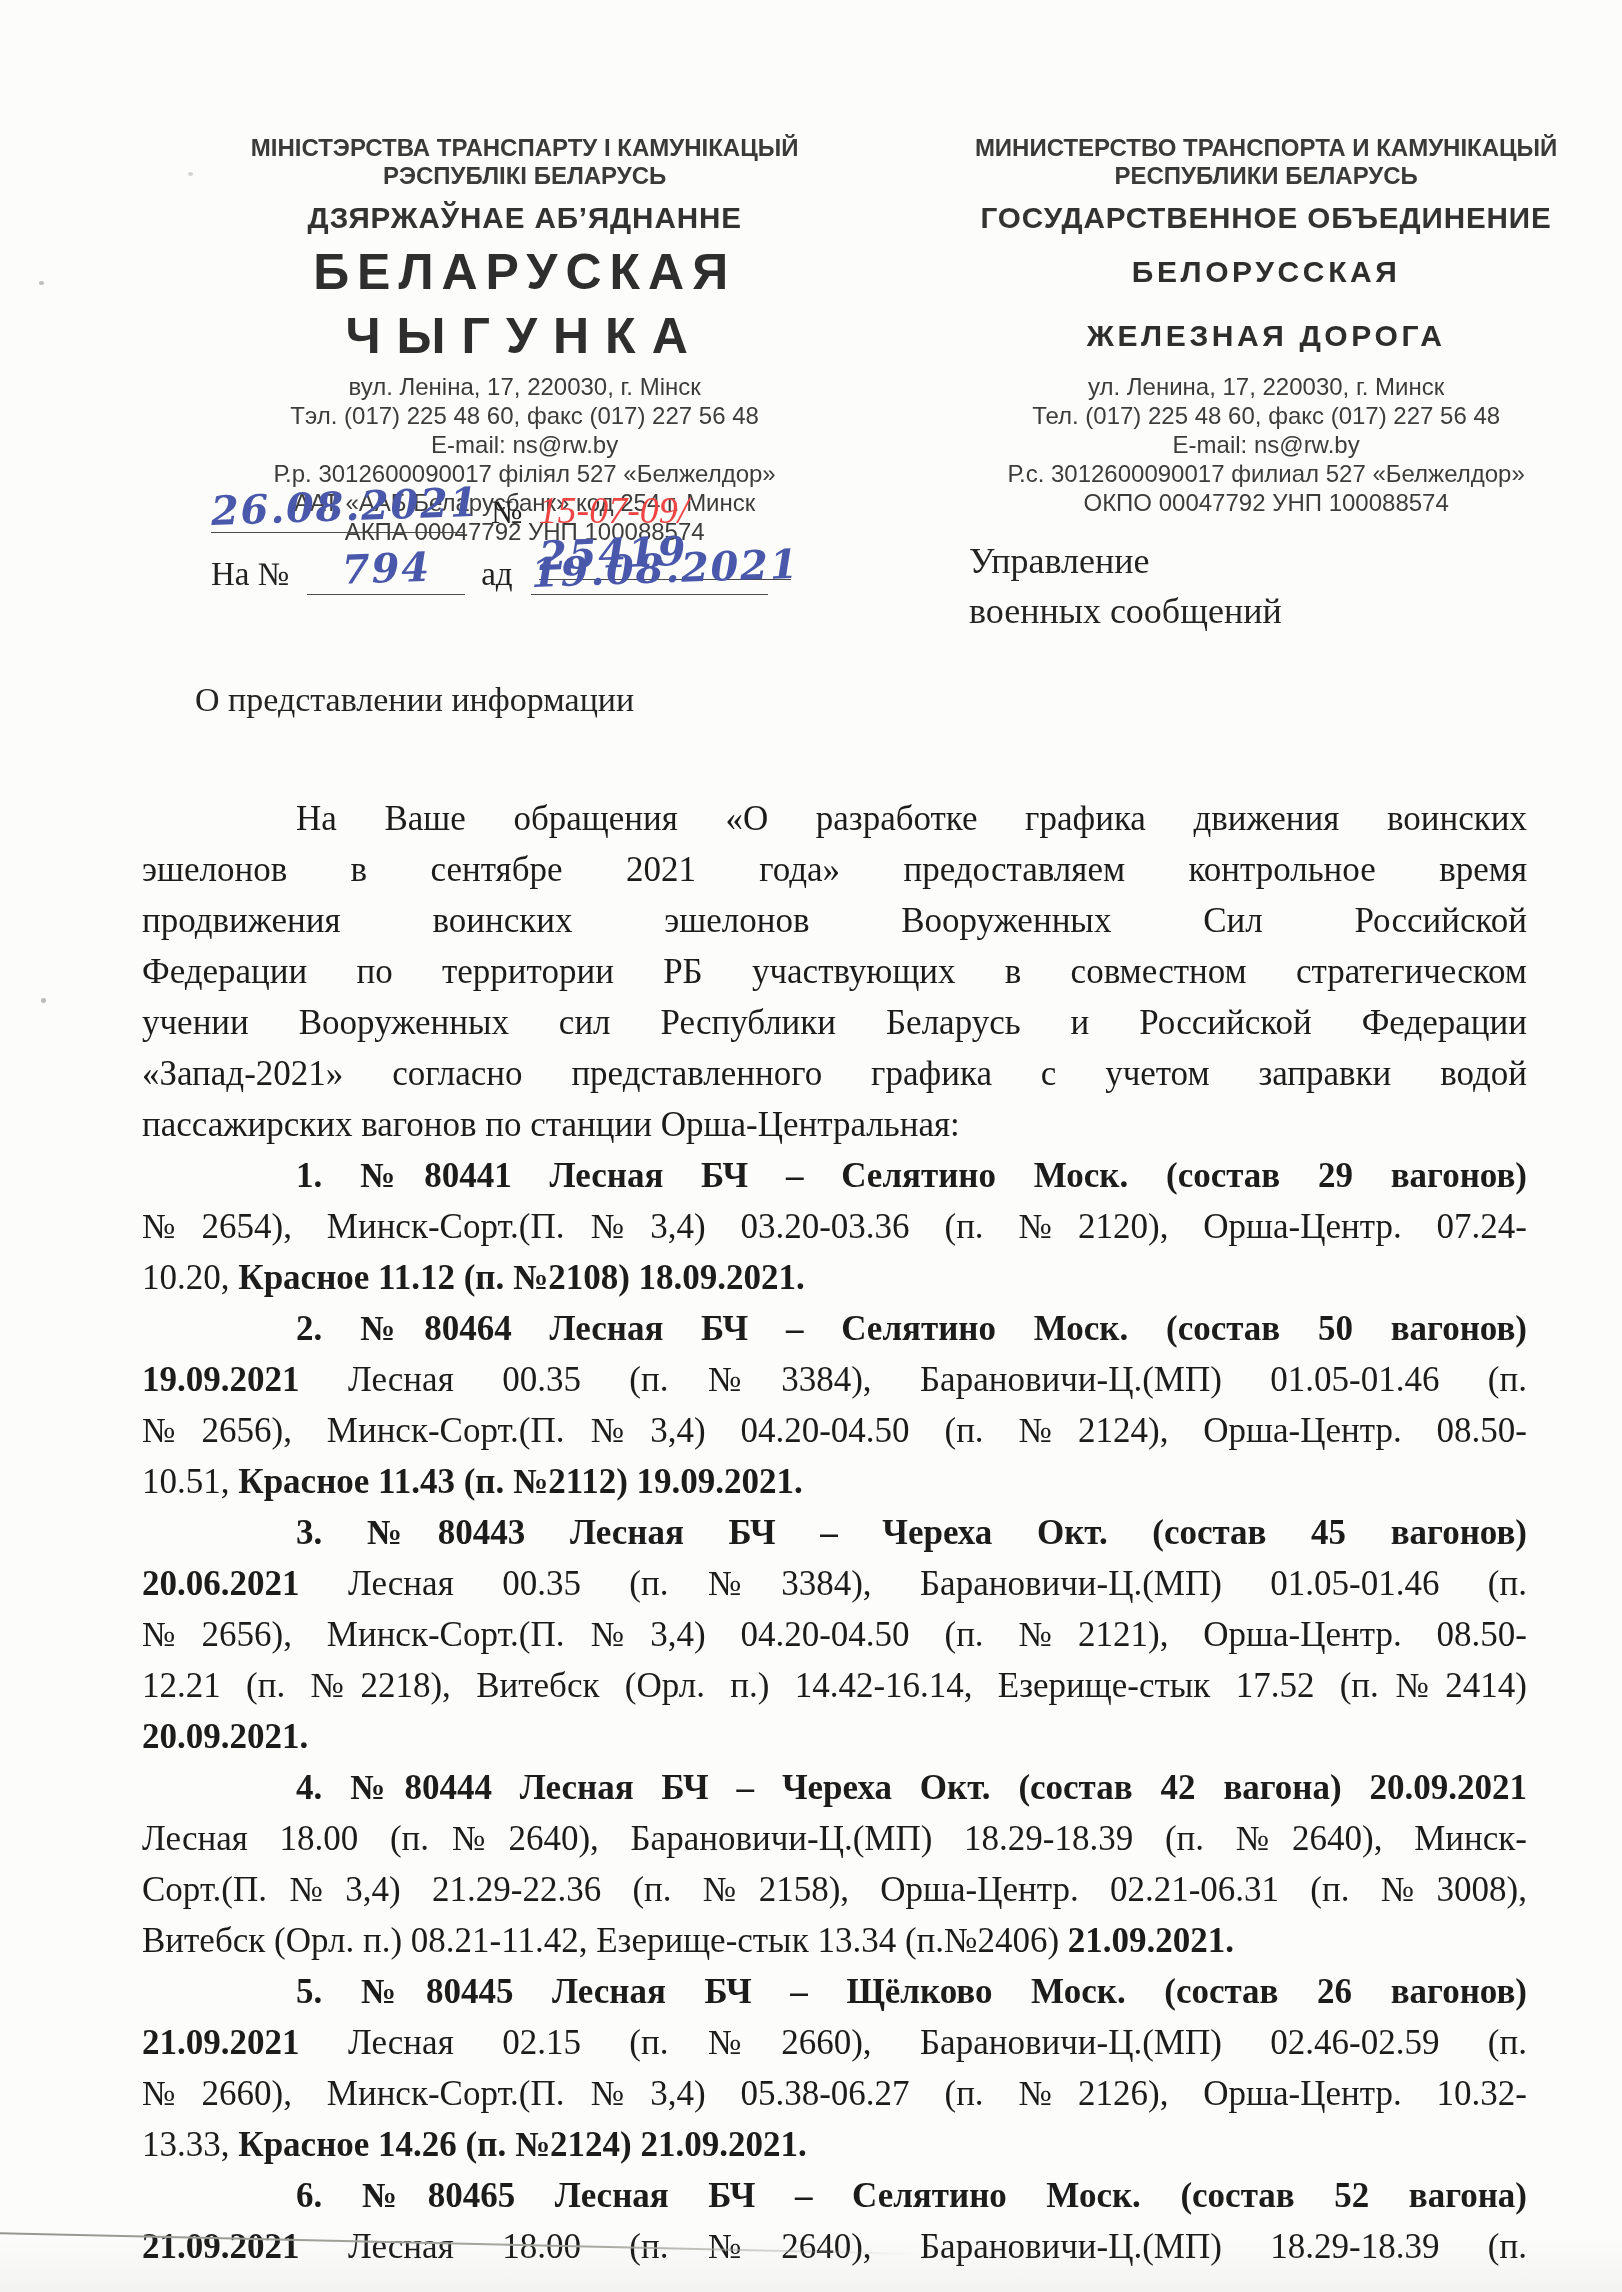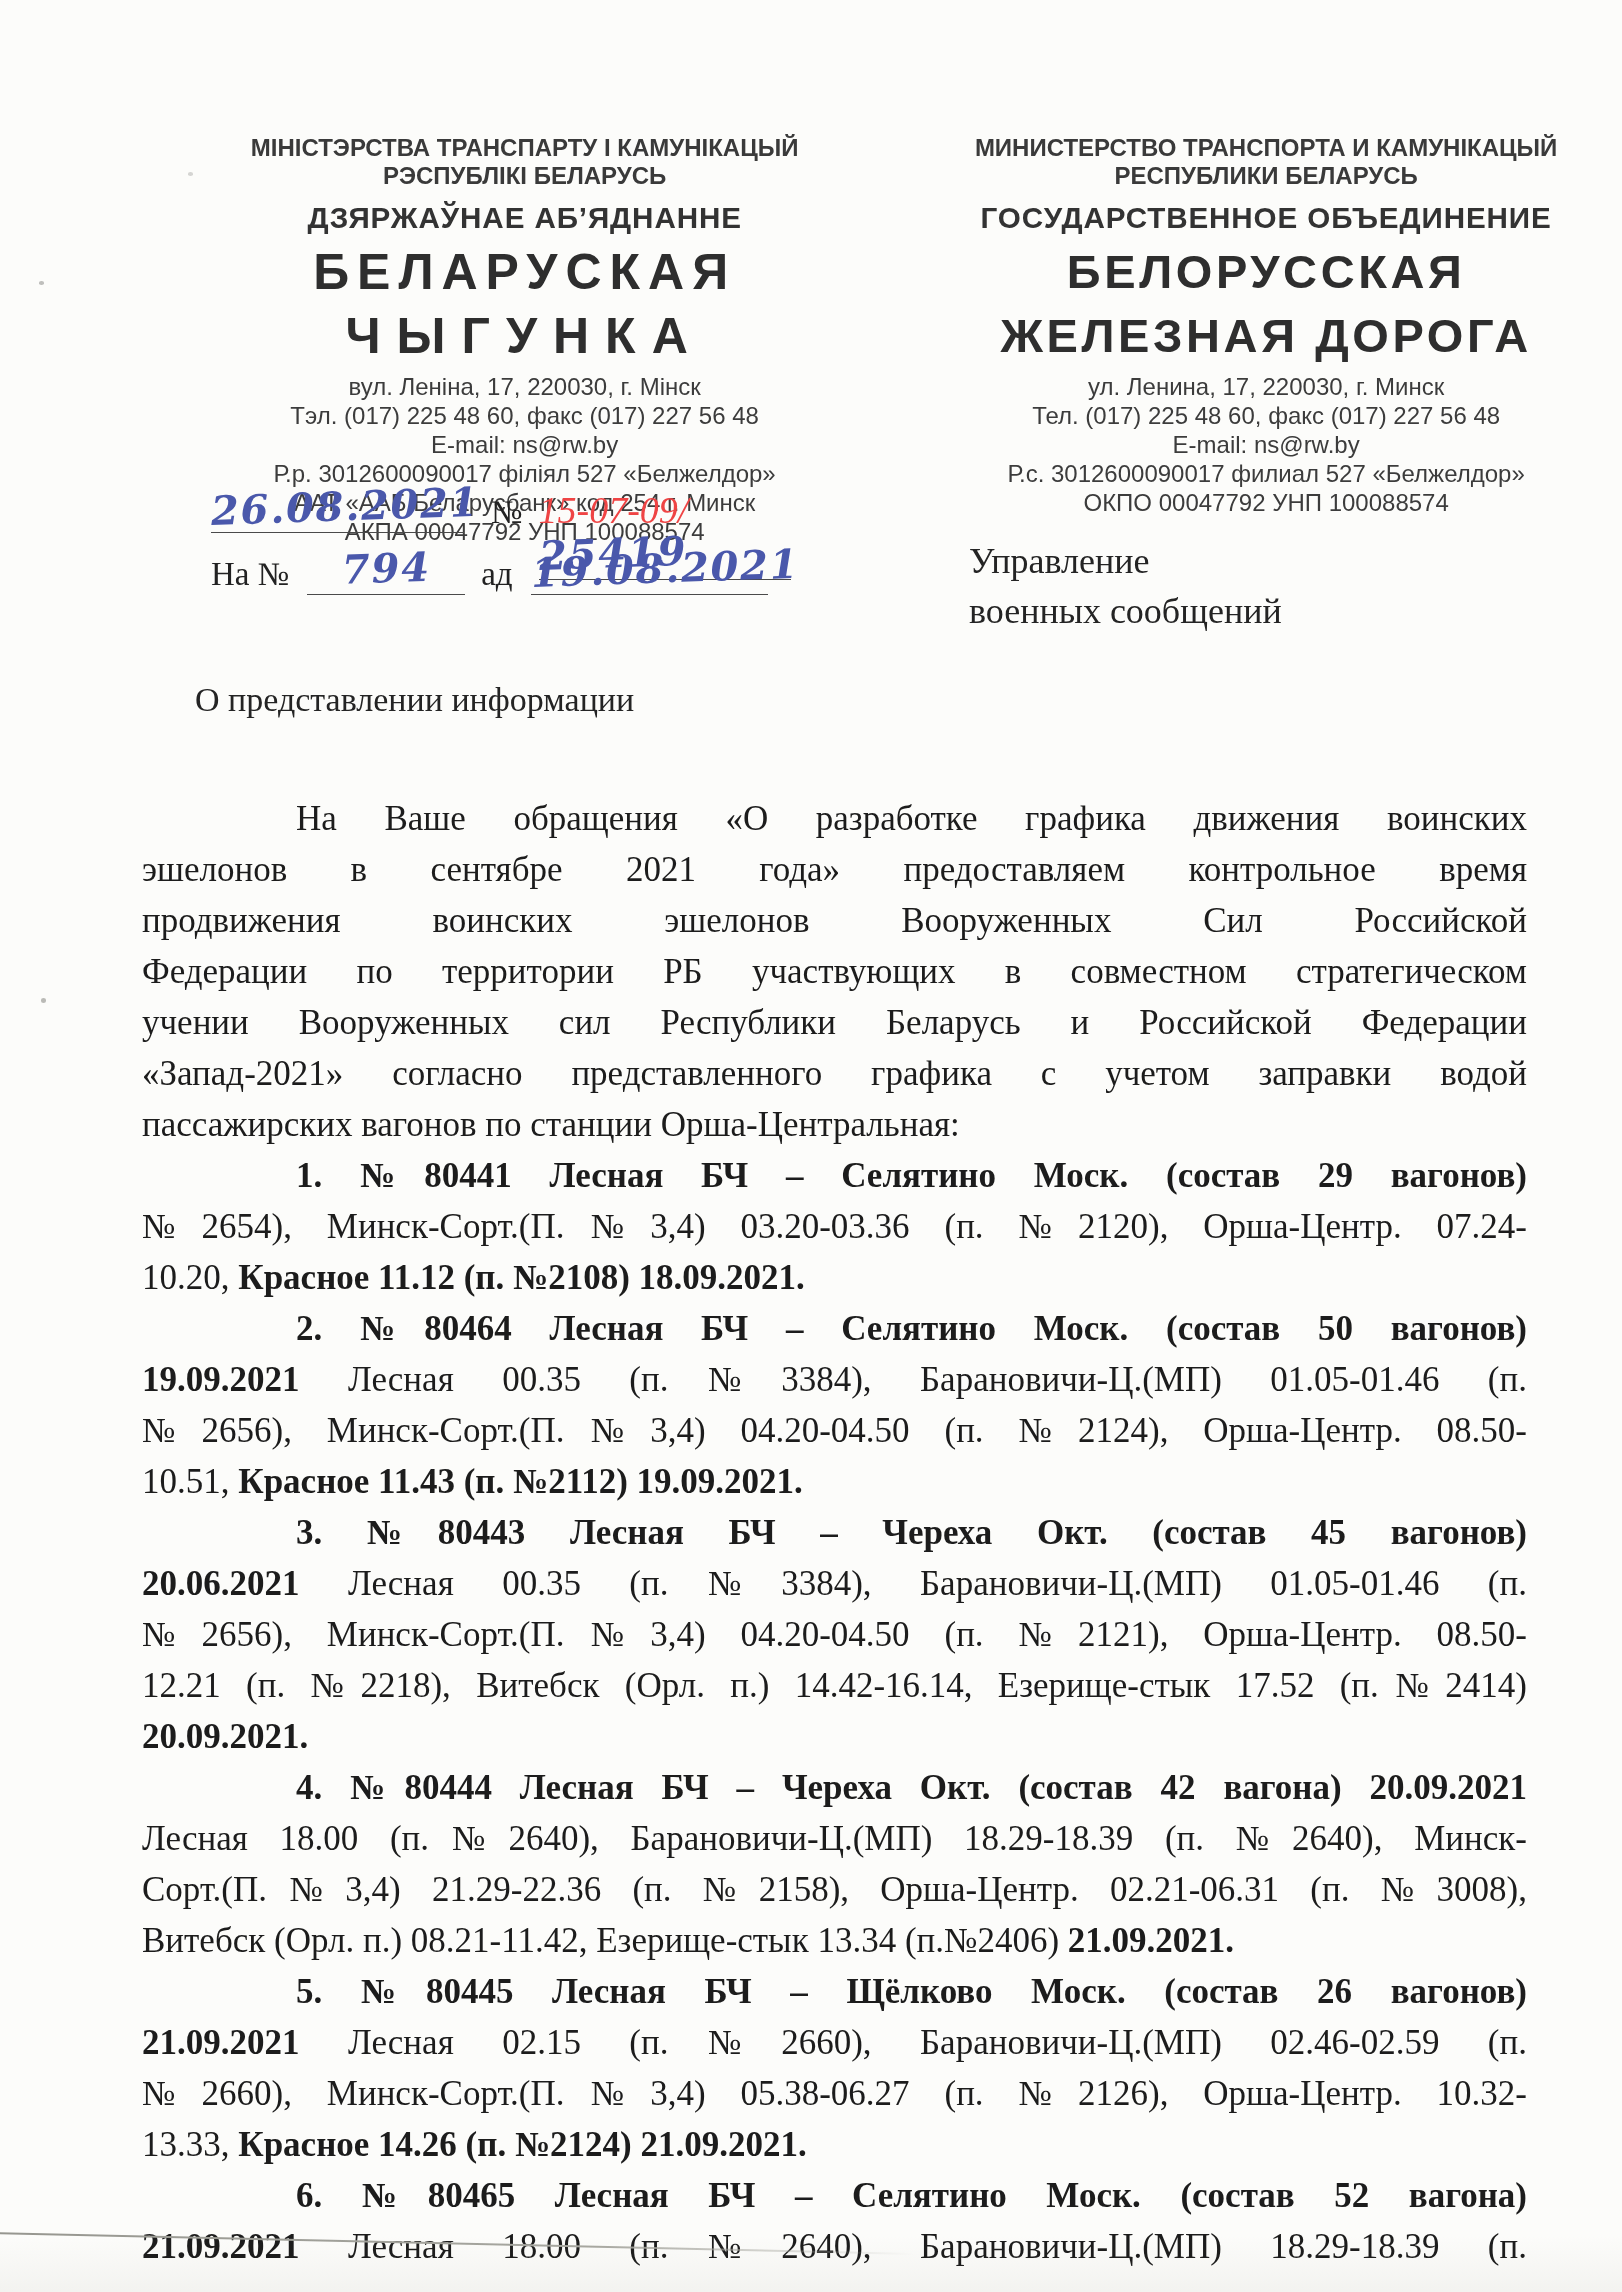--- a/index.html
+++ b/index.html
@@ -14,21 +14,21 @@
   
   .letterhead{position:absolute;top:134px;left:0;right:4px;display:flex;padding-left:46px;}
   .lh-col{text-align:center;}
   .lh-left{width:555px;margin-left:202px;}
   .lh-right{width:708px;margin-left:112px;}
   .lh-small{font:700 24px/28px "Liberation Sans","DejaVu Sans",sans-serif;color:#3a3a3a;}
   .lh-assoc{font:700 29.6px/34px "Liberation Sans","DejaVu Sans",sans-serif;color:#333;margin-top:10.7px;letter-spacing:0.9px;}
   .lh-org{font:700 50px/54px "Liberation Sans","DejaVu Sans",sans-serif;color:#2e2e2e;margin-top:10px;}
   .lh-left .lh-org1{letter-spacing:8px;}
   .lh-left .lh-org2{letter-spacing:16px;}
-  .lh-right .lh-org{font-size:47px;letter-spacing:3.6px;}
+  .lh-right .lh-org{font-size:30px;letter-spacing:3.6px;}
   .lh-addr{font:400 24px/29px "Liberation Sans","DejaVu Sans",sans-serif;color:#3c3c3c;}
   .lh-addr.first{margin-top:9px;}
   
   .refblock{position:absolute;left:211px;top:485px;width:699px;font-size:33px;color:#222;}
   .ref-row{display:flex;align-items:baseline;height:54px;}
   .ref-row2{margin-top:8px;}
   .u-cell{display:inline-block;border-bottom:1.8px solid #4a4a4a;text-align:center;position:relative;}
   .cell-date{width:253px;}
   .cell-num{width:252px;text-align:left;}
   .cell-replyno{width:158px;}

